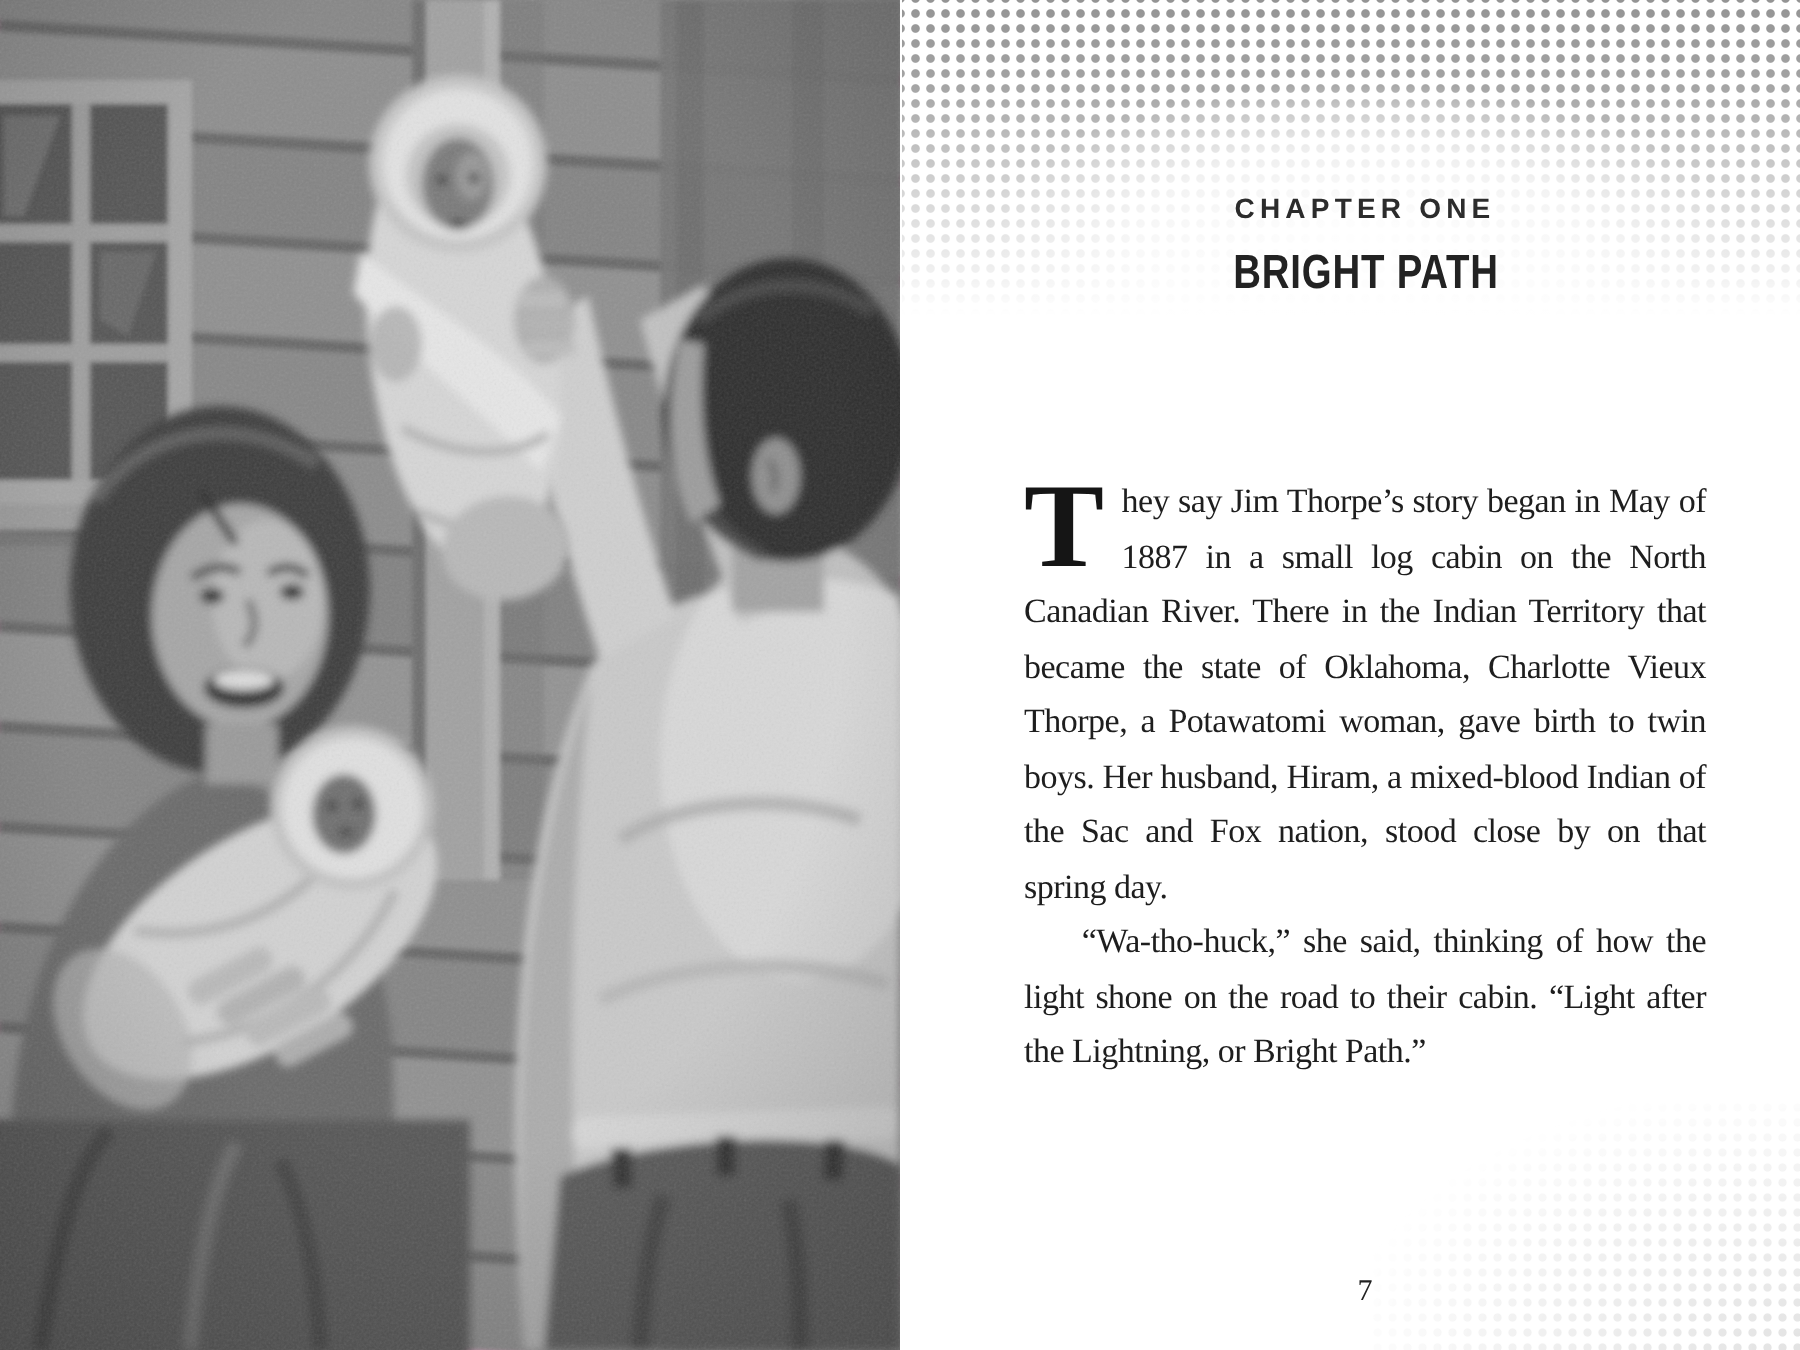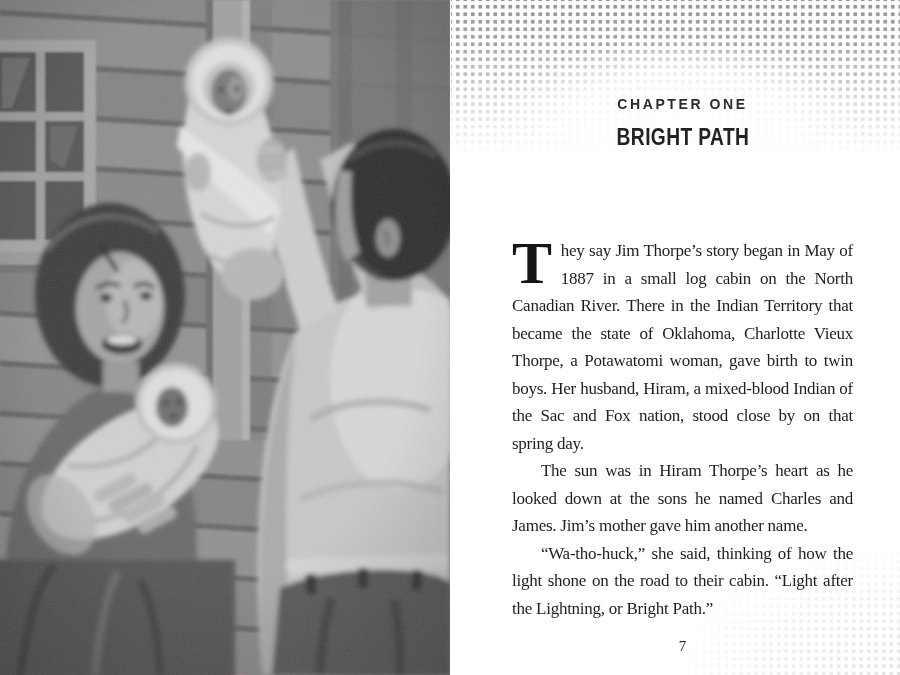--- a/index.html
+++ b/index.html
@@ -233,19 +233,18 @@
     <div class="dots-glow"></div>
     <div class="dots-bottom"></div>
 
     <div class="chapter-head">
       <div class="chapter-label">CHAPTER ONE</div>
       <div class="chapter-title"><span class="condense">BRIGHT PATH</span></div>
     </div>
 
     <div class="body-text">
       <p><span class="dropcap">T</span><span>hey say Jim Thorpe’s story began in May of 1887 in a small log cabin on the North Canadian River. There in the Indian Territory that became the state of Oklahoma, Charlotte Vieux Thorpe, a Potawatomi woman, gave birth to twin boys. Her husband, Hiram, a mixed-blood Indian of the Sac and Fox nation, stood close by on that spring day.</span></p>
-      <p class="indent">The sun was in Hiram Thorpe’s heart as he looked down at the sons he named Charles and James. Jim’s mother gave him another name.</p>
       <p class="indent">“Wa-tho-huck,” she said, thinking of how the light shone on the road to their cabin. “Light after the Lightning, or Bright Path.”</p>
     </div>
 
     <div class="folio">7</div>
   </div>
 </div>
 
 </body></html>

